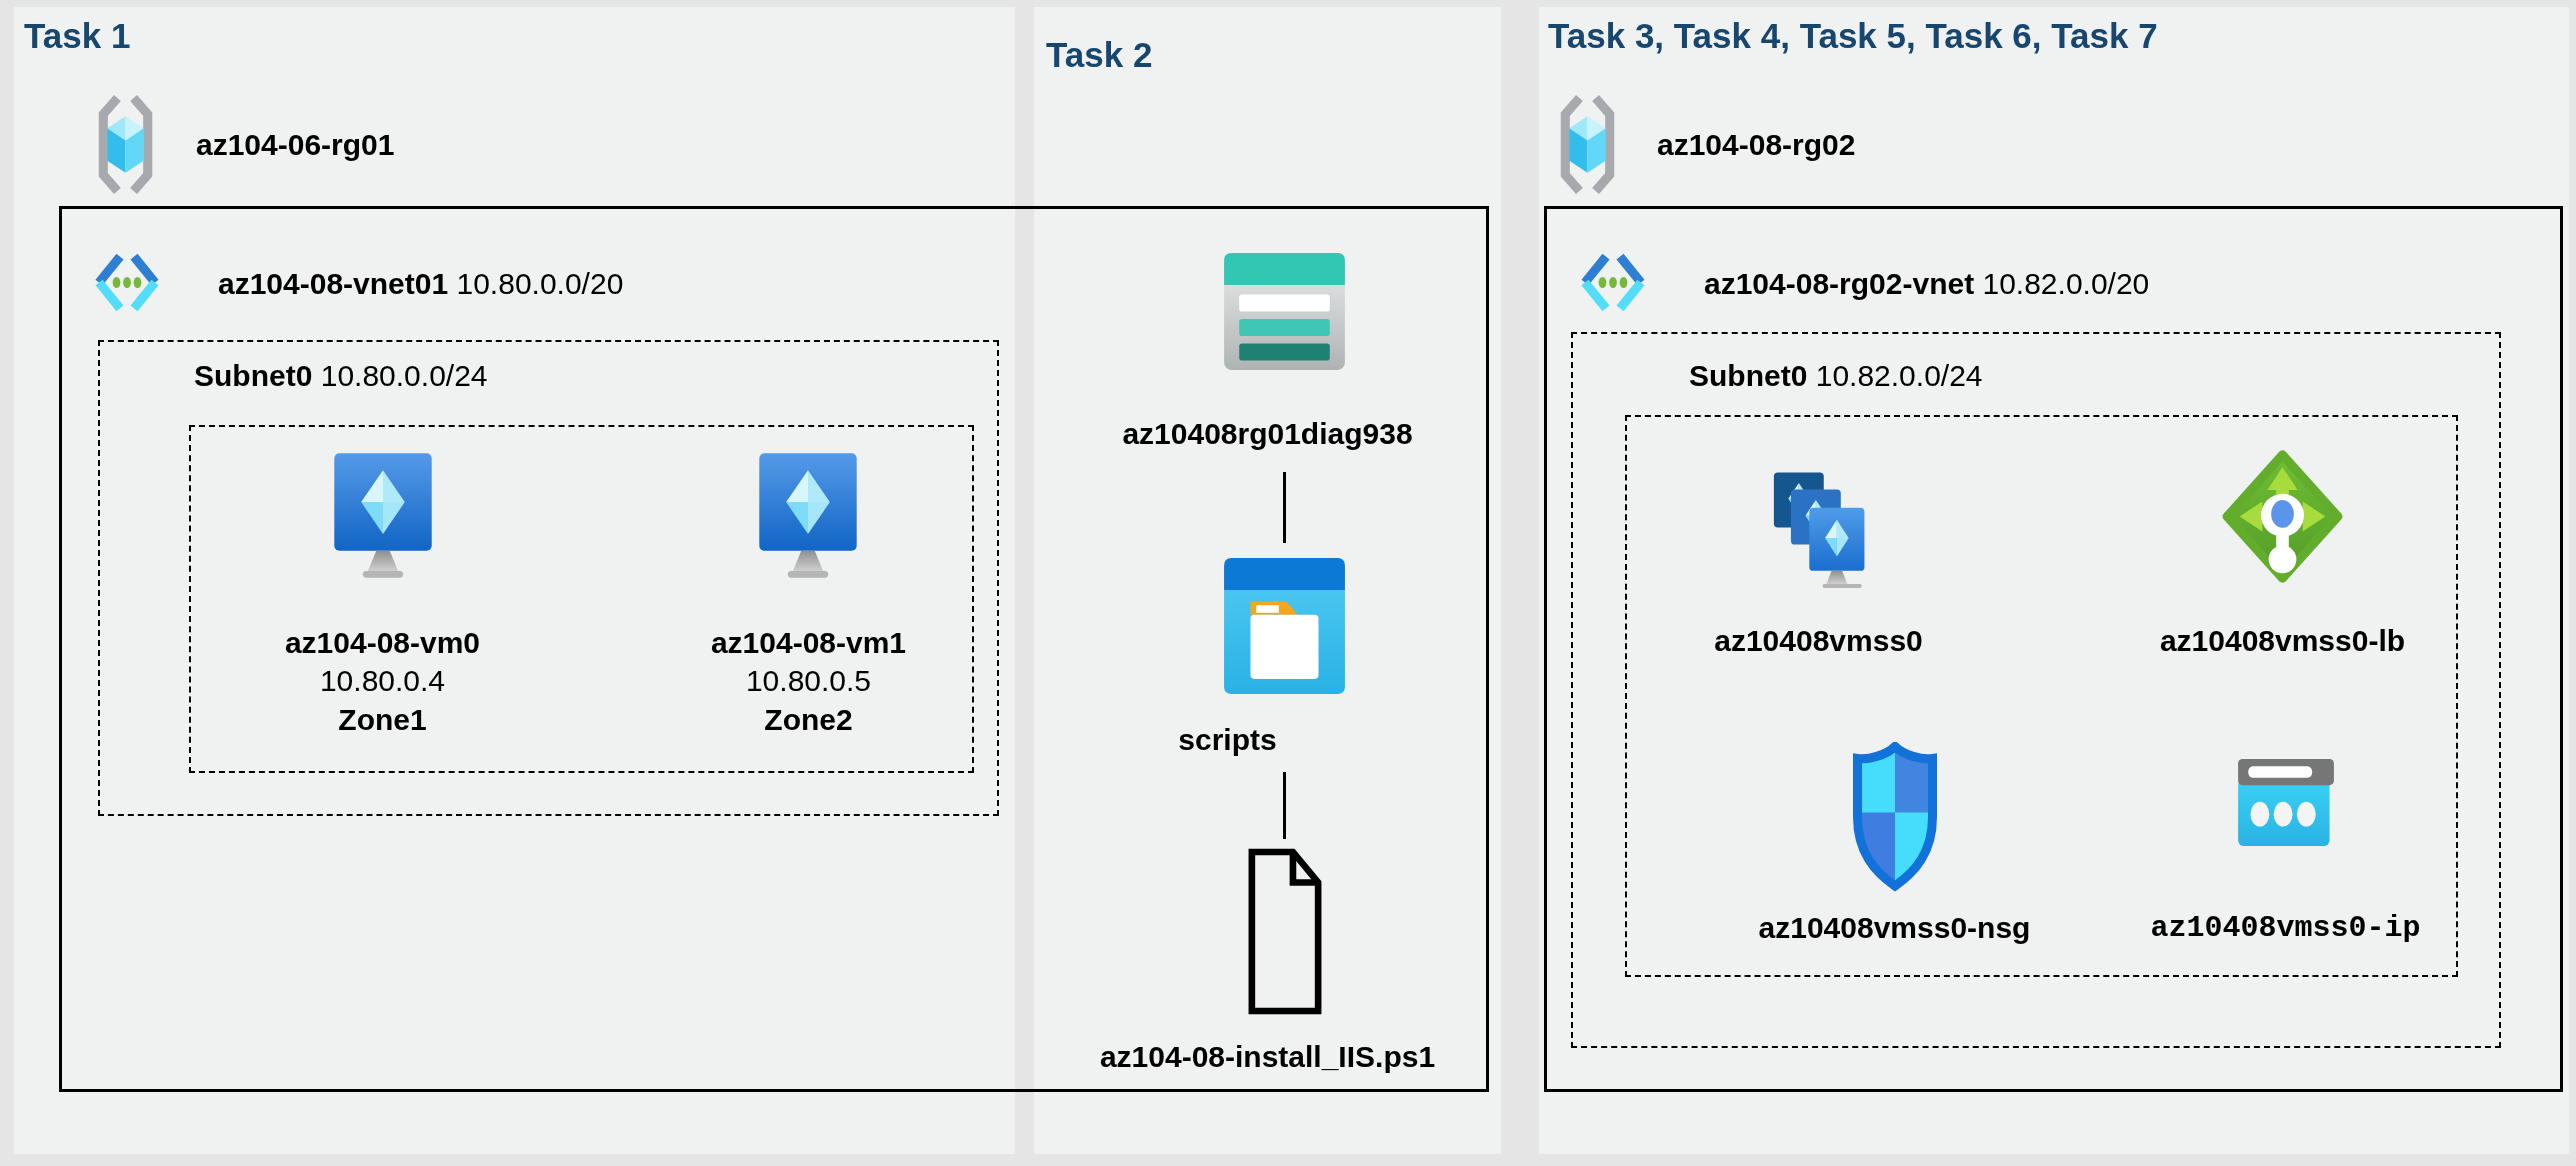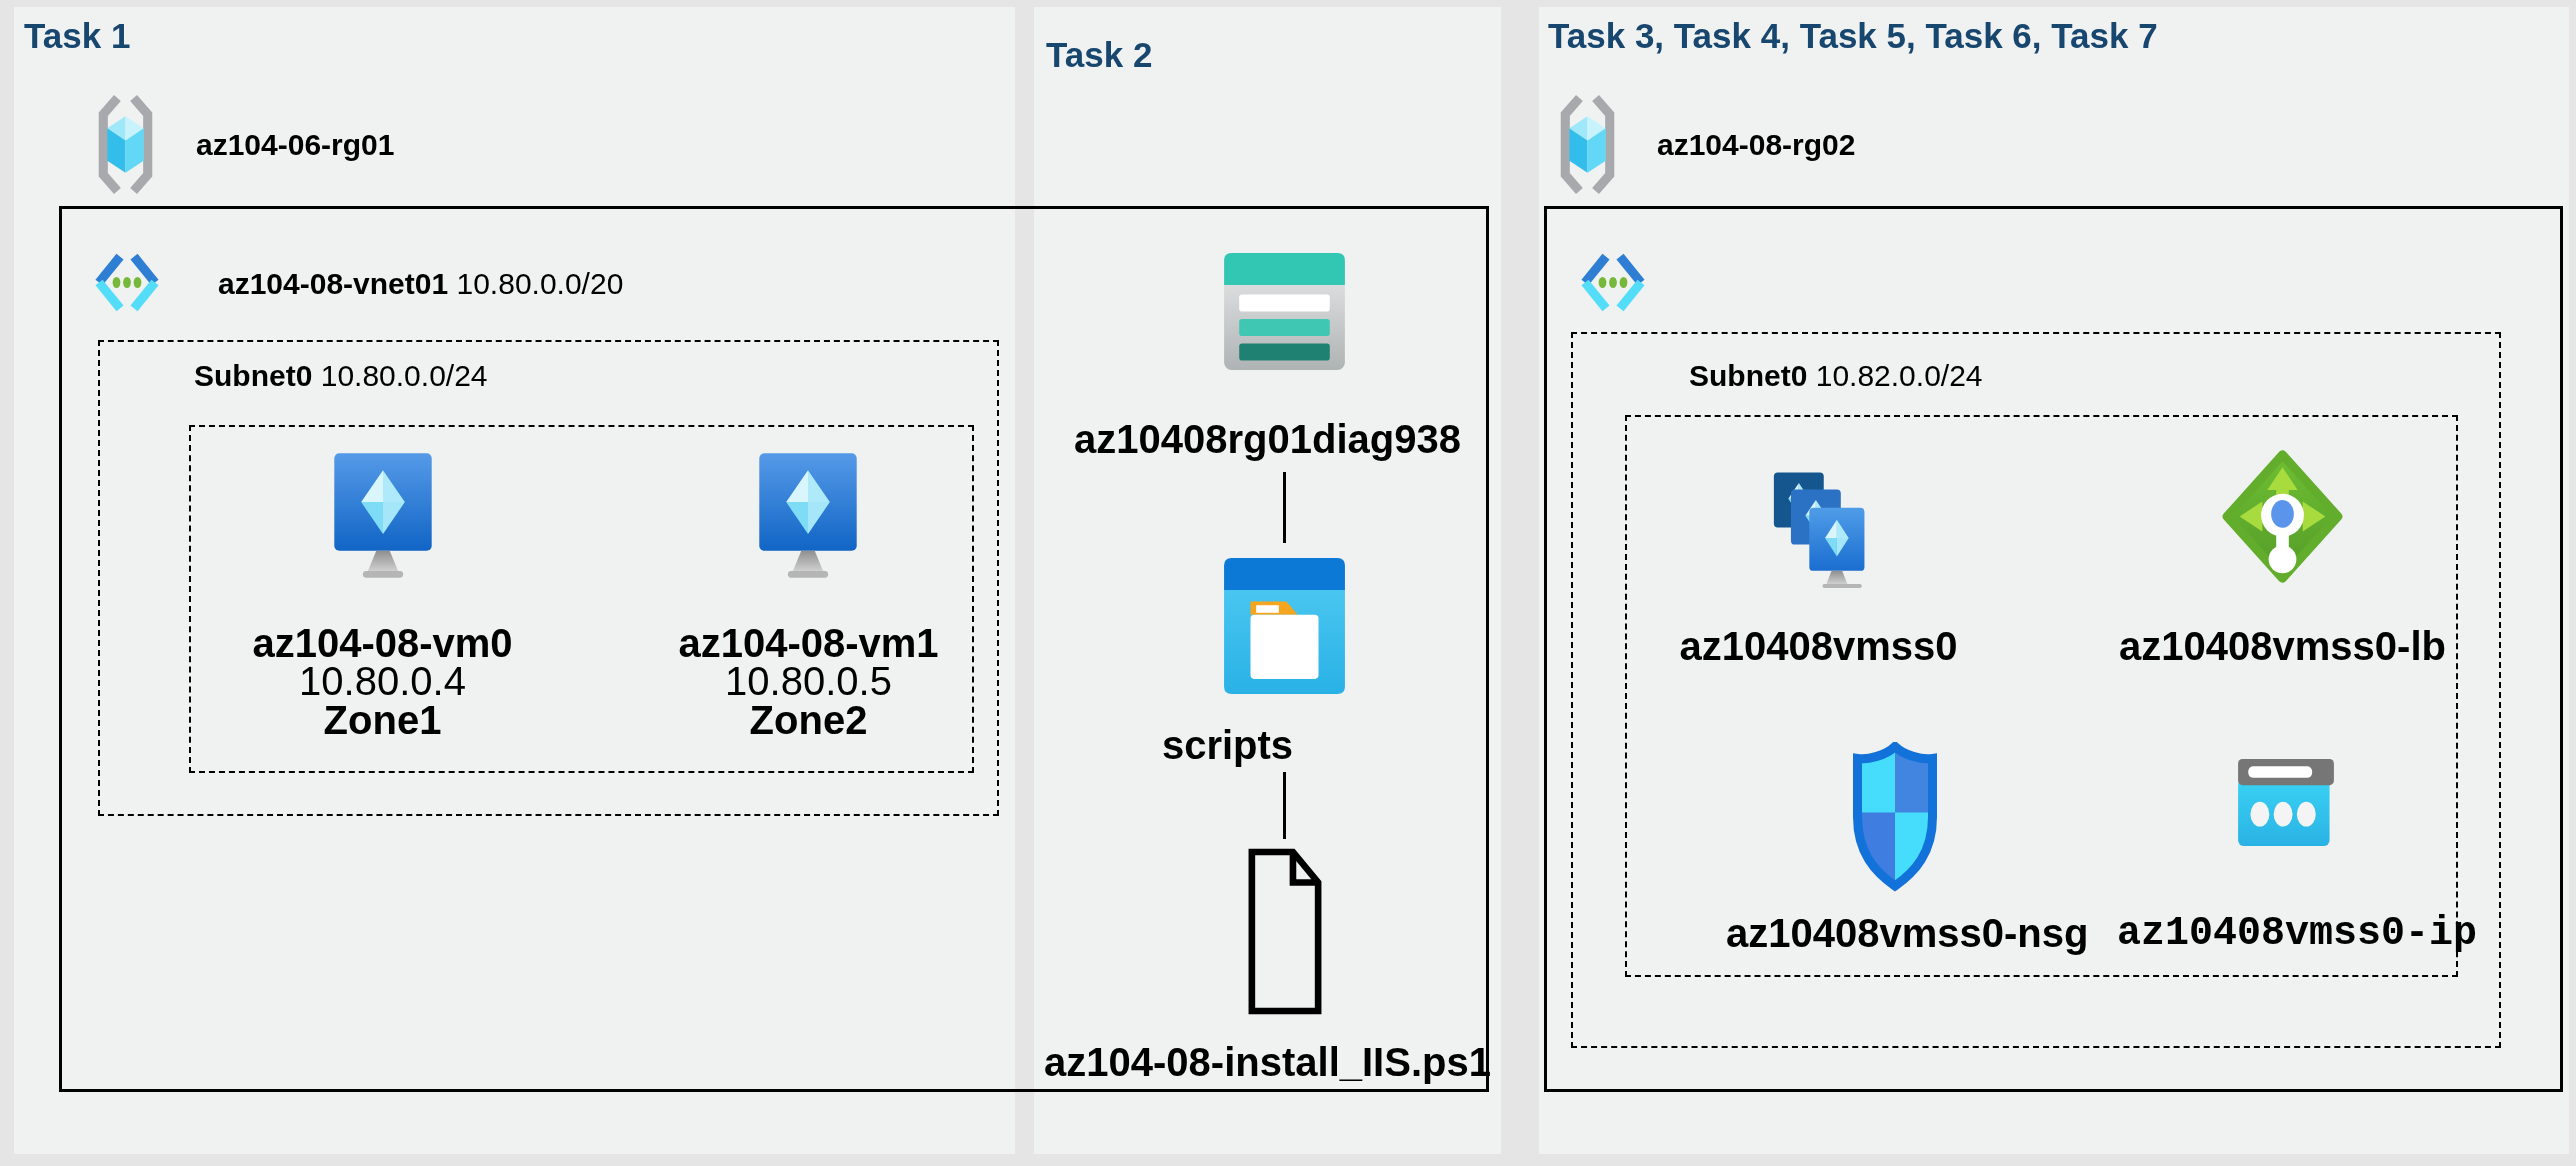--- a/index.html
+++ b/index.html
@@ -4,21 +4,21 @@
 <style>
   html,body{margin:0;padding:0;background:#ffffff;}
   #canvas{position:relative;width:2576px;height:1166px;background:#e5e5e5;overflow:hidden;
           font-family:"Liberation Sans", sans-serif;color:#000;}
   .panel{position:absolute;top:6.7px;height:1147px;background:#f0f1f1;}
   .task-header{position:absolute;font-size:35px;font-weight:bold;color:#17466e;white-space:nowrap;}
   .solid-box{position:absolute;border:3.4px solid #000;}
   .dashed-box{position:absolute;border:2.7px dashed #000;}
   .label{position:absolute;font-size:30px;font-weight:bold;white-space:nowrap;}
   .label .thin{font-weight:normal;}
-  .centered{position:absolute;text-align:center;font-size:40px;font-weight:bold;white-space:nowrap;}
+  .centered{position:absolute;text-align:center;font-size:30px;font-weight:bold;white-space:nowrap;}
   .thinline{font-weight:normal;}
   .icon{position:absolute;}
   .connector{position:absolute;width:2.7px;background:#000;}
   .vm-stack{line-height:38px;}
   .zone{margin-top:1px;}
 </style>
 </head>
 <body>
 
 <div id="canvas">
@@ -170,20 +170,24 @@
 
   <svg class="icon" style="left:1578px;top:251px;" width="70" height="63" viewBox="0 0 100 90">
     <polyline points="40,8 10,45" fill="none" stroke="#2e7fd3" stroke-width="13"></polyline>
     <polyline points="10,45 40,82" fill="none" stroke="#53ddf8" stroke-width="13"></polyline>
     <polyline points="60,8 90,45" fill="none" stroke="#2e7fd3" stroke-width="13"></polyline>
     <polyline points="90,45 60,82" fill="none" stroke="#53ddf8" stroke-width="13"></polyline>
     <ellipse cx="35" cy="45" rx="5.5" ry="8" fill="#76b83a"></ellipse>
     <ellipse cx="50" cy="45" rx="5.5" ry="8" fill="#76b83a"></ellipse>
     <ellipse cx="65" cy="45" rx="5.5" ry="8" fill="#76b83a"></ellipse>
   </svg>
+  <div class="label" style="left:1704px;top:267px;">
+    <span>az104-08-rg02-vnet</span>
+    <span class="thin"> 10.82.0.0/20</span>
+  </div>
 
   <div class="label" style="left:1689px;top:359px;">
     <span>Subnet0</span>
     <span class="thin"> 10.82.0.0/24</span>
   </div>
 
   <svg class="icon" style="left:1766px;top:446px;" width="105" height="163" viewBox="0 0 80 92">
     <defs>
         <linearGradient id="vssg" x1="0" y1="0" x2="0" y2="1">
       <stop offset="0" stop-color="#4f9ce8"></stop>

